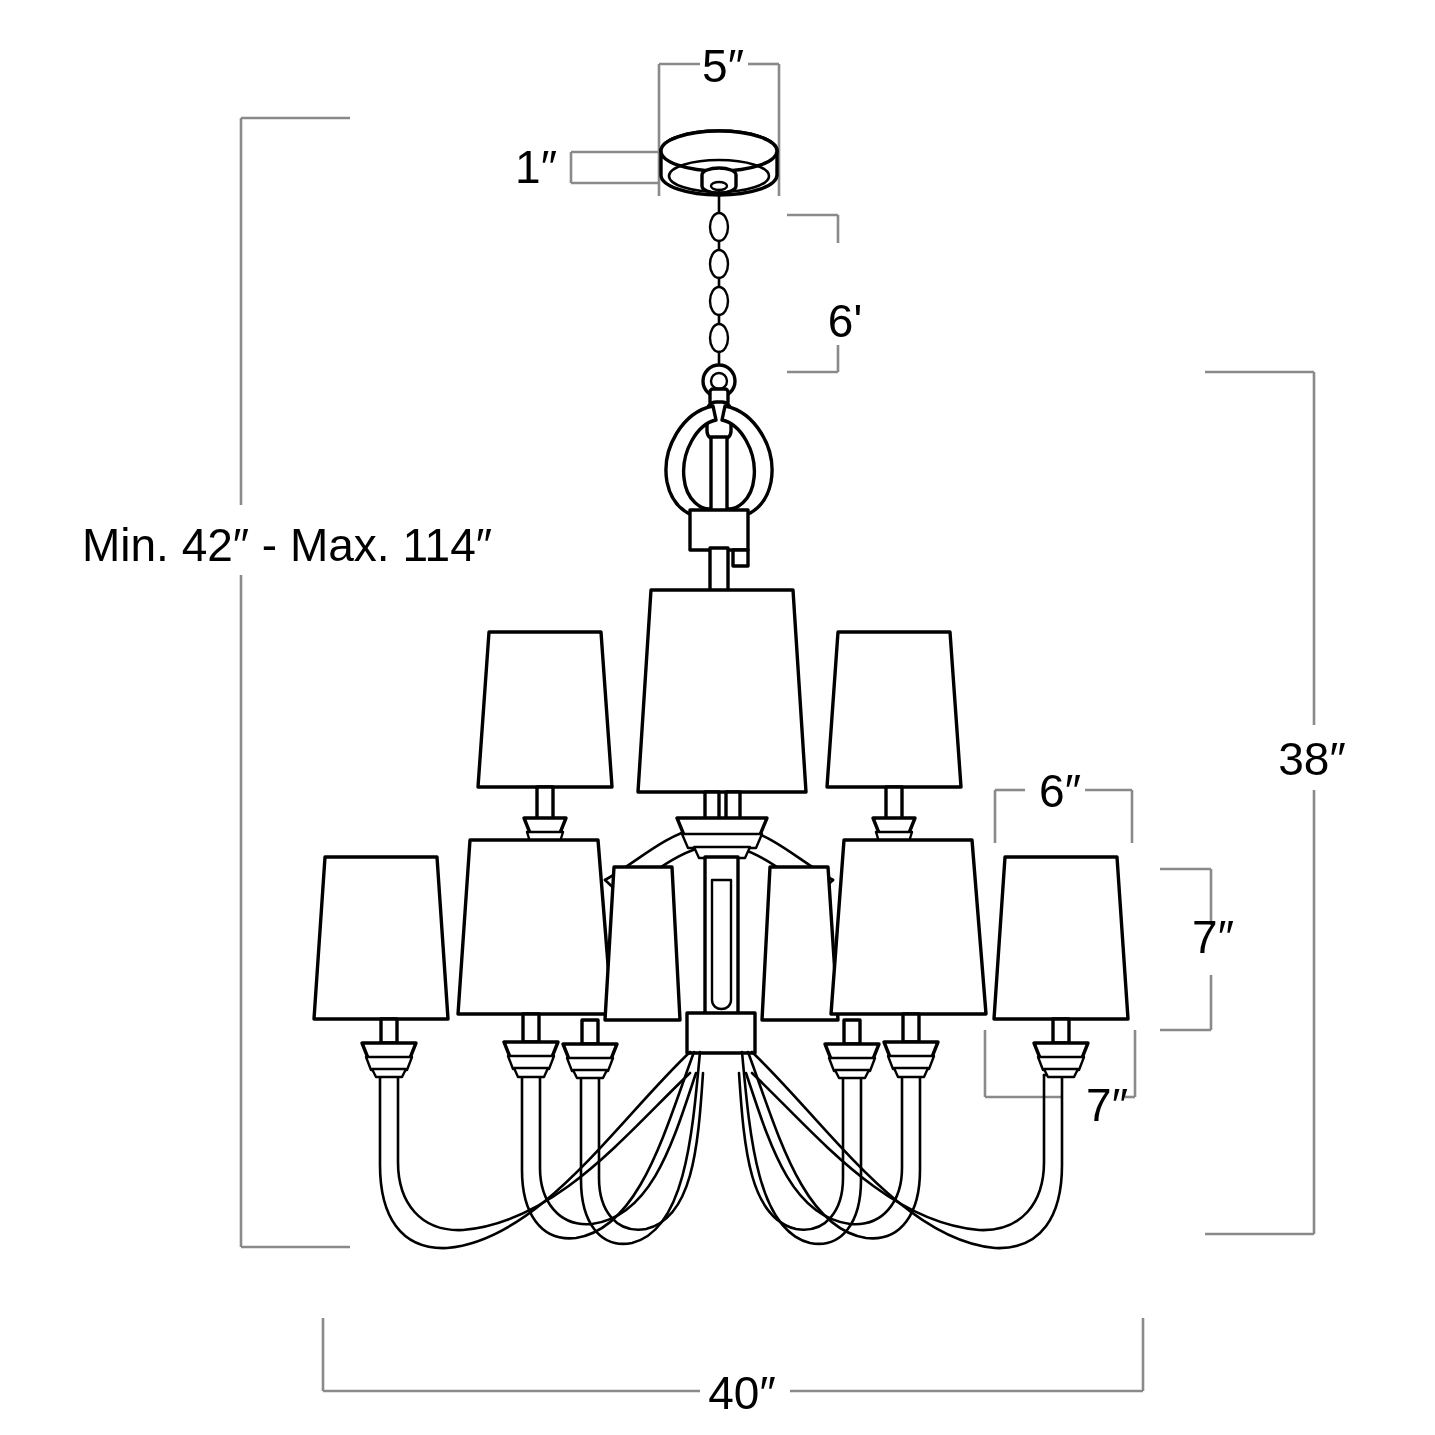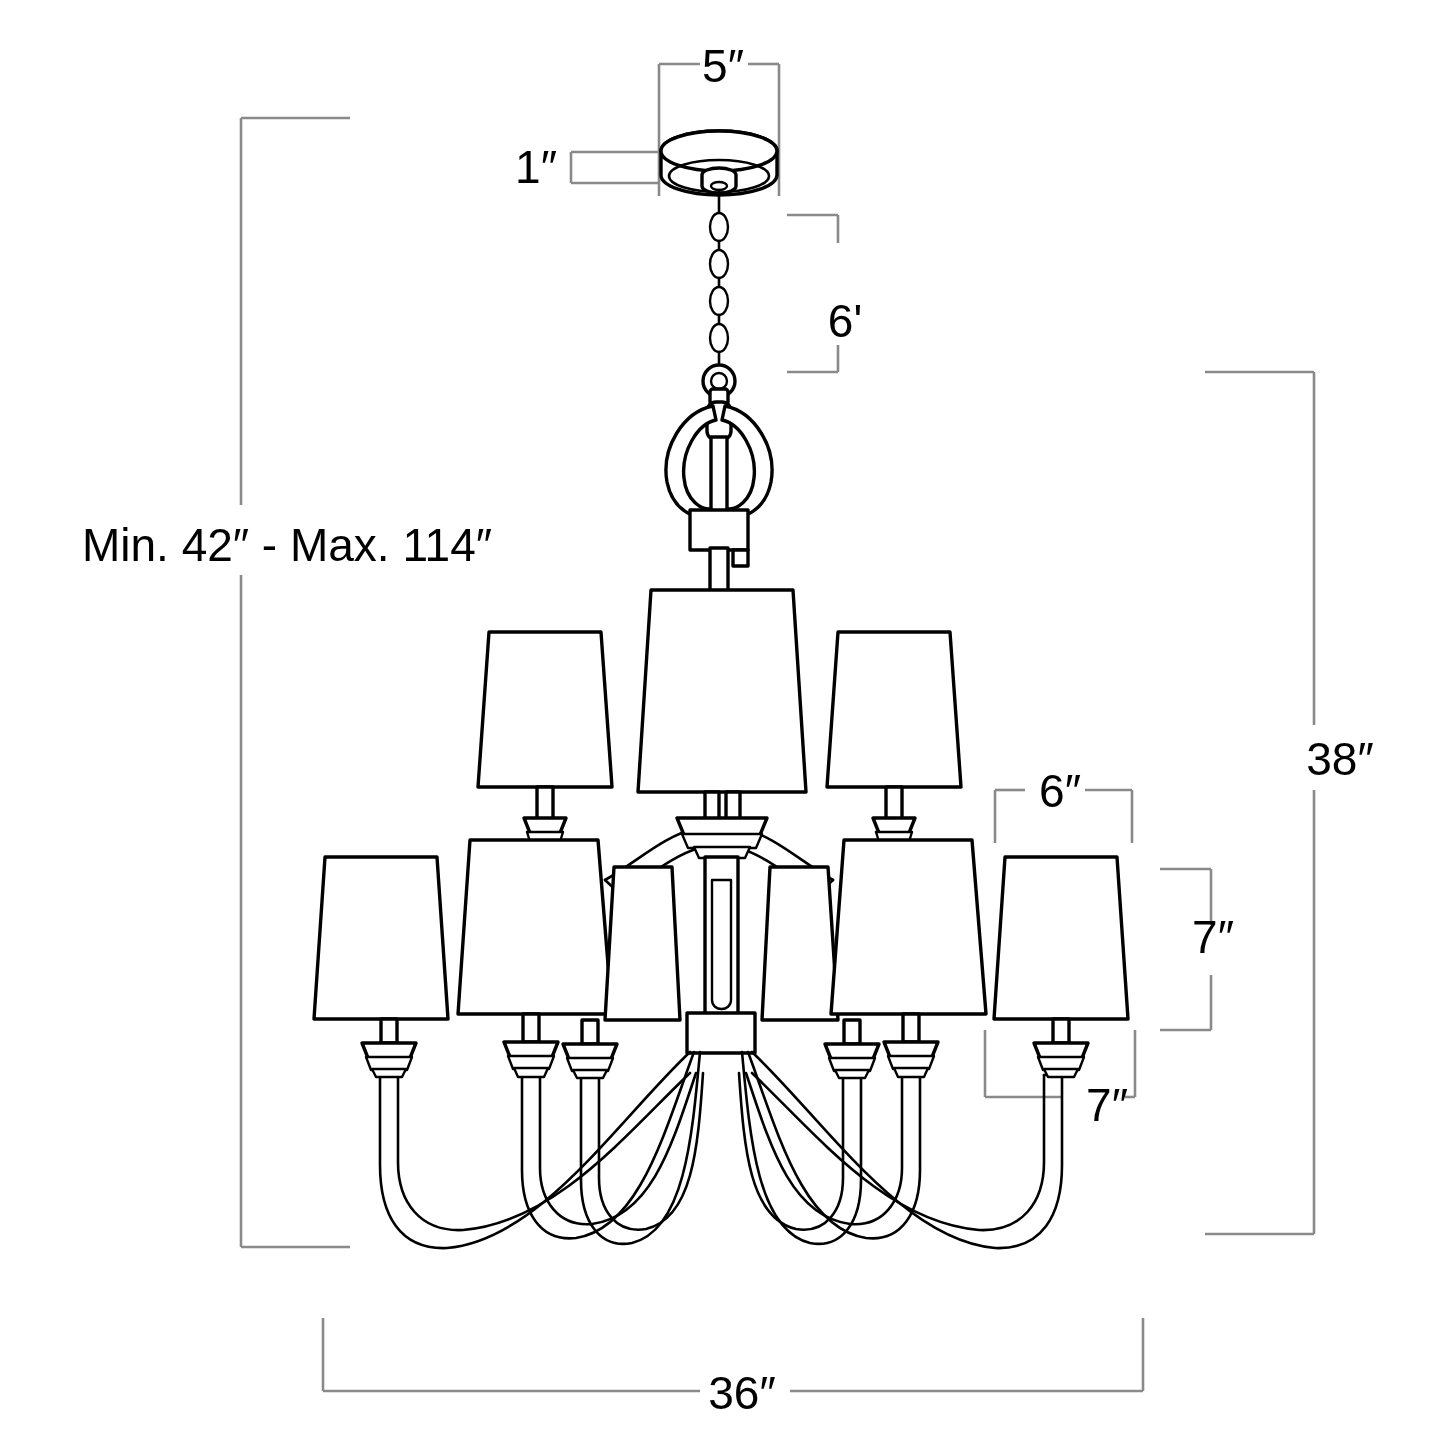--- a/index.html
+++ b/index.html
@@ -307,23 +307,23 @@
 
   <div class="dim-label size-lg ctr" style="left:723px; top:66px;">5″</div>
 
   <div class="dim-label size-lg ctr" style="left:536px; top:167px;">1″</div>
 
 
   <div class="dim-label size-lg ctr" style="left:845px; top:321px;">6'</div>
 
   <div class="dim-label size-lg ctr" style="left:266px; top:545px;margin-left:21px;">Min. 42″ - Max. 114″</div>
 
-  <div class="dim-label size-lg ctr" style="left:1312px; top:759px;margin-left:28px;">38″</div>
+  <div class="dim-label size-lg ctr" style="left:1312px; top:759px;">38″</div>
 
   <div class="dim-label size-lg ctr" style="left:1060px; top:791px;">6″</div>
 
   <div class="dim-label size-lg ctr" style="left:1213px; top:937px;">7″</div>
 
   <div class="dim-label size-lg ctr" style="left:1107px; top:1105px;">7″</div>
 
-  <div class="dim-label size-lg ctr" style="left:742px; top:1393px;">36″</div>
+  <div class="dim-label size-lg ctr" style="left:742px; top:1393px;">40″</div>
 
 </div>
 
 </body></html>

